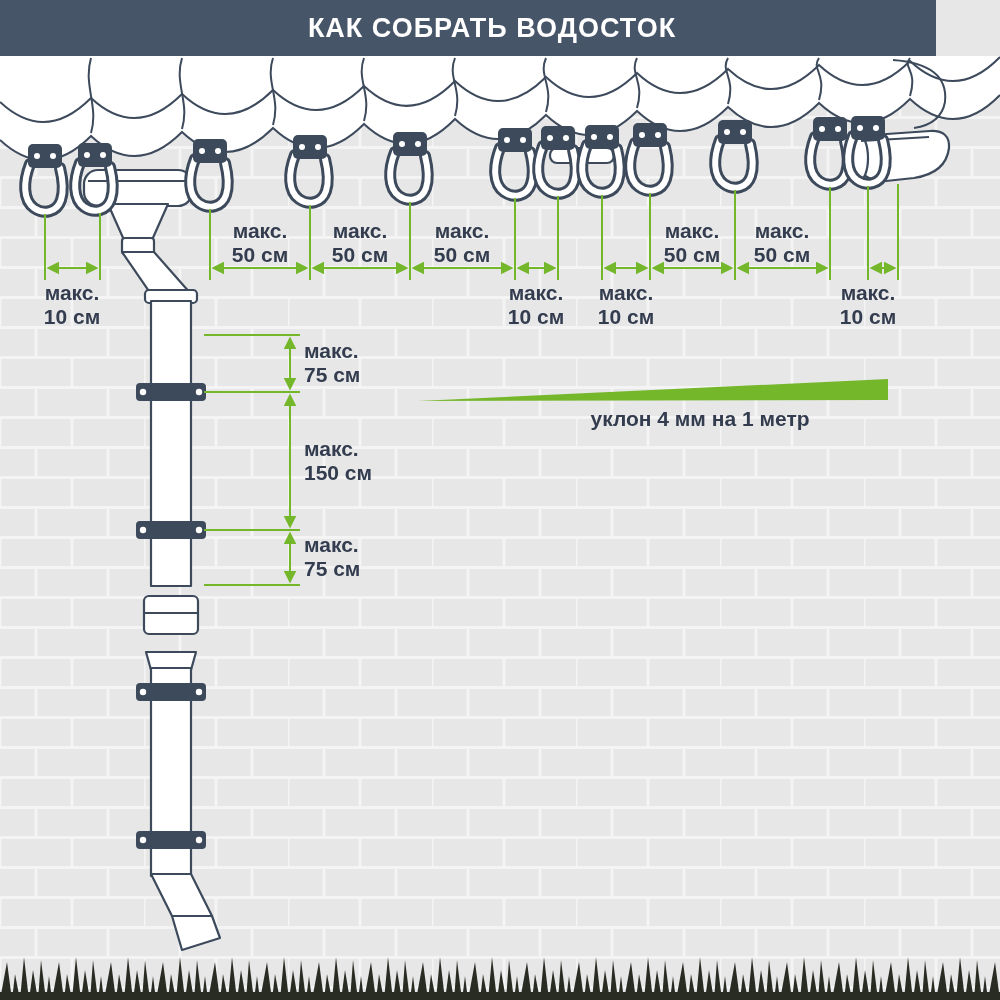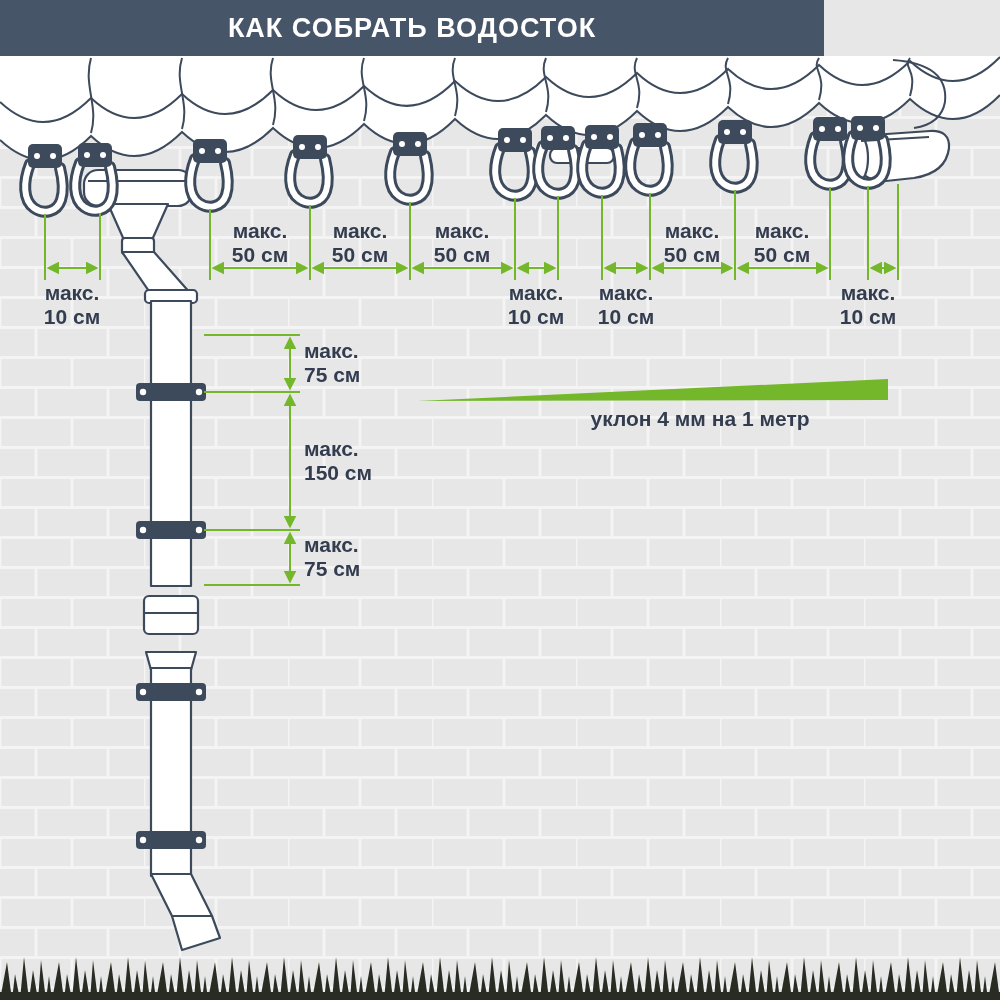--- a/index.html
+++ b/index.html
@@ -2,23 +2,23 @@
 <html style="--header-bg: #475569; --ink: #333d4f; --accent-green: #74b72b; --outline: #3d4a5c; --wall: #e7e7e7; --mortar: #f4f4f4; --grass: #282c23;"><head>
 <meta charset="utf-8">
 <style>
   html,body { margin:0; padding:0; }
   .page {
     position:relative; width:1000px; height:1000px; overflow:hidden;
     background: var(--wall,#e7e7e7);
     font-family:"Liberation Sans", sans-serif;
   }
   .header {
-    position:absolute; top:0; left:0; width:824px; height:56px;
+    position:absolute; top:0; left:0; width:888px; height:56px;
     background: var(--header-bg,#475569);
-    display:flex; align-items:center; justify-content:center;
+    display:flex; align-items:center; justify-content:center;padding-left:48px;
   }
   .header .title {
     color:#ffffff; font-size:27px; font-weight:bold; letter-spacing:1px;
   }
   svg.diagram { position:absolute; top:56px; left:0; display:block; }
 
   .wall-fill   { fill: var(--wall,#e7e7e7); }
   .mortar      { stroke: var(--mortar,#f4f4f4); stroke-width:3; fill:none; }
   .roof-fill   { fill:#ffffff; }
   .roof-line   { stroke: var(--outline,#3d4a5c); stroke-width:2; fill:none; }

